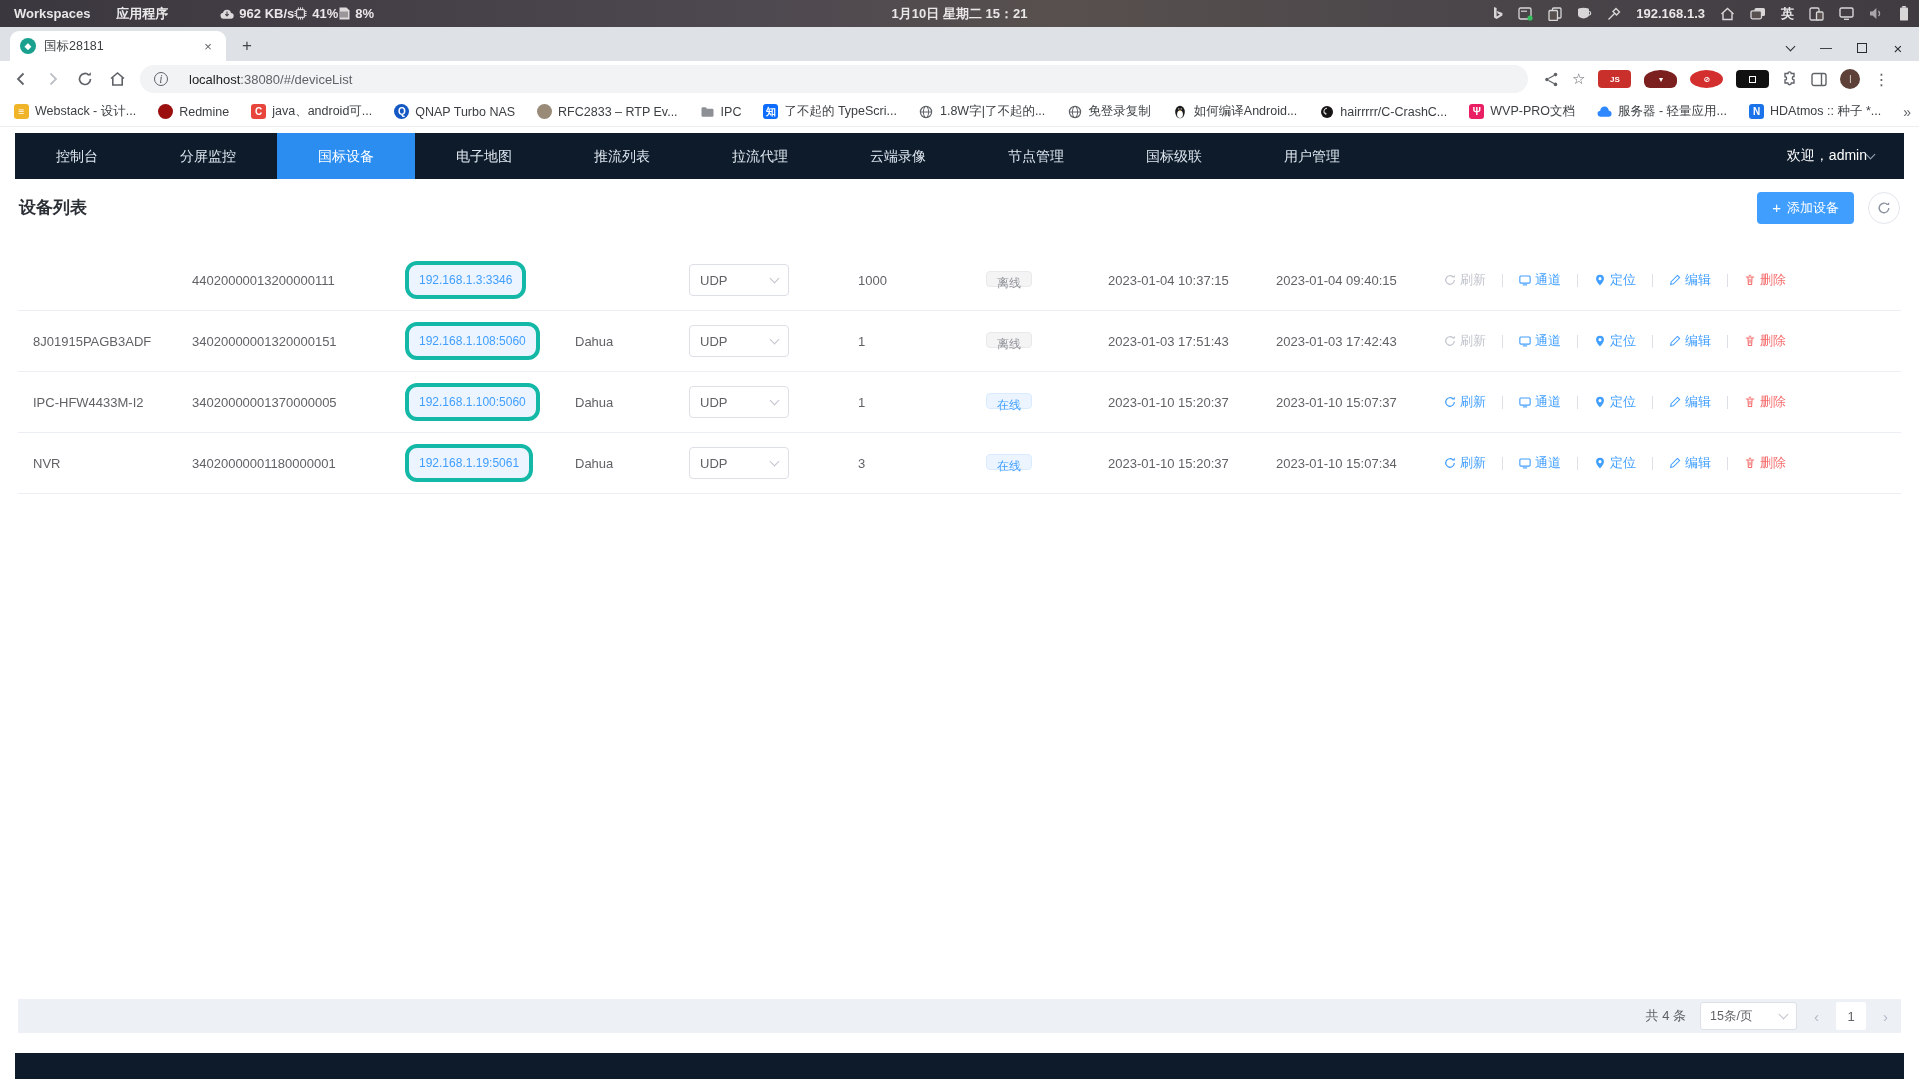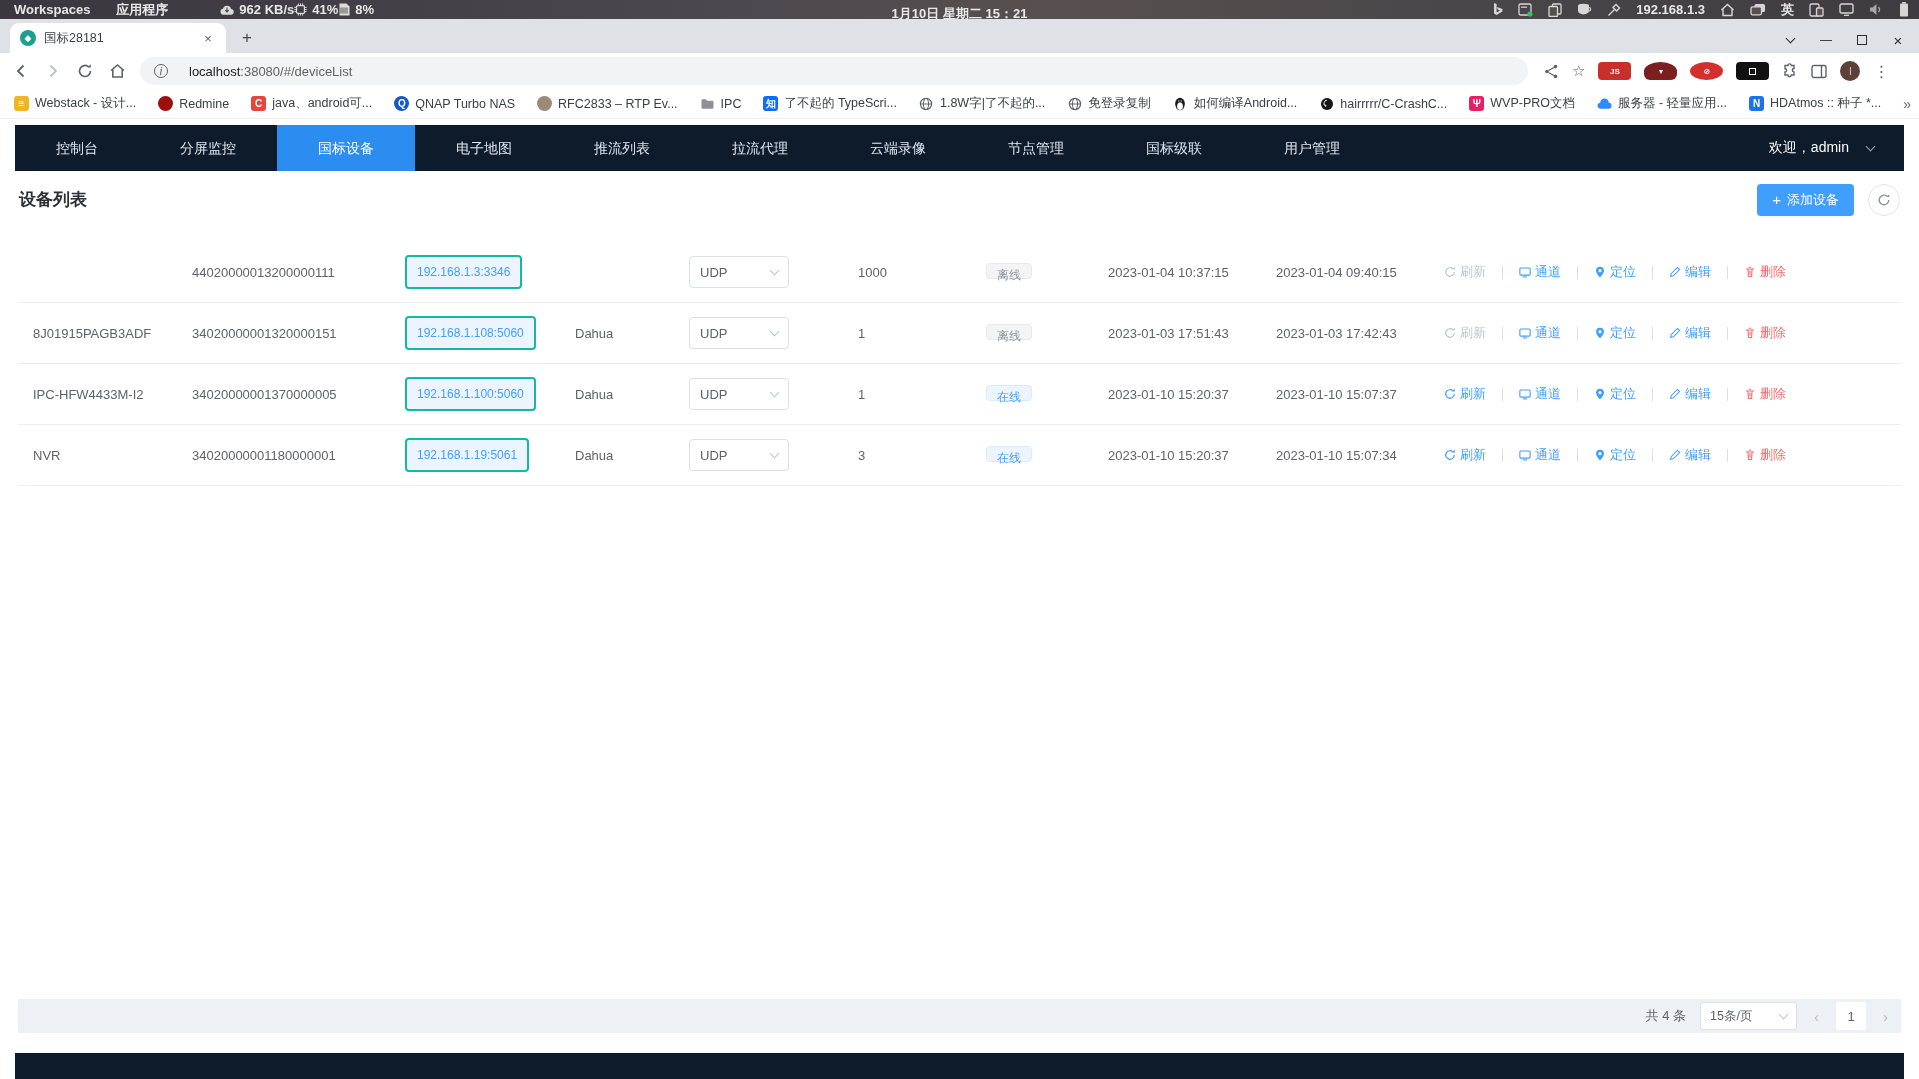--- a/index.html
+++ b/index.html
@@ -5,21 +5,21 @@
   * { box-sizing: border-box; margin: 0; padding: 0; }
   html,body { width:1919px; height:1079px; overflow:hidden; }
   body {
     font-family:"Liberation Sans","DejaVu Sans",sans-serif;
     background:#ffffff; position:relative; font-size:13px; color:#606266;
   }
   svg { display:block; }
 
   
   .sysbar{
-    height:19px; display:flex; align-items:center; position:relative;
+    height:27px; display:flex; align-items:center; position:relative;
     background:linear-gradient(90deg,#3b373e 0%,#4d4750 38%,#57504e 55%,#494549 78%,#3f3b40 100%);
     color:#e9e7e8; font-size:13px; font-weight:bold;
   }
   .sys-left{display:flex; align-items:center; gap:26px; padding-left:14px;}
   .sys-stats{display:flex; align-items:flex-end; margin-left:26px;}
   .sys-stat{display:flex; align-items:center; gap:5px;}
   .sys-center{position:absolute; left:50%; transform:translateX(-50%); top:0; line-height:27px;}
   .sys-right{margin-left:auto; display:flex; align-items:center; gap:15px; padding-right:10px; font-weight:bold;}
   .sys-right .txt{font-size:13px;}
   .sicon{display:flex; align-items:center; color:#dcdadb;}
@@ -70,42 +70,42 @@
     color:#fff;font-size:10px;font-weight:bold;}
   .bm-overflow{margin-left:auto; color:#5f6368; font-size:14px; padding-right:4px;}
 
   .gapline{height:6px; background:#fff;}
 
   
   .appnav{height:46px; background:#0d1b2b; margin:0 15px; display:flex; align-items:center; color:#dfe7ef; font-size:14px;}
   .navitem{height:46px; line-height:46px; padding:0 41px; cursor:pointer;}
   .navitem.active{background:#2b8df0; color:#fff;}
   .appnav .spacer{flex:1;}
-  .welcome{display:flex; align-items:center; gap:18px; margin-right:30px; color:#ffffff;}
+  .welcome{display:flex; align-items:center; gap:0; margin-right:30px; color:#ffffff;}
   .caret{width:7px;height:7px;border-right:1.5px solid #9aa7b5;border-bottom:1.5px solid #9aa7b5;
     transform:rotate(45deg); margin-top:-4px;}
 
   
   .pagehead{height:57px; display:flex; align-items:center; padding:0 19px; background:#fff;}
   .pagetitle{font-size:17px; font-weight:bold; color:#2b2f36;}
   .ph-right{margin-left:auto; display:flex; align-items:center; gap:14px;}
   .addbtn{height:32px; background:#409eff; color:#fff; border:none; border-radius:4px;
     padding:0 15px; font-size:13px; display:flex; align-items:center; gap:6px; cursor:pointer;}
   .addbtn .plus{font-size:15px; font-weight:normal;}
   .circlebtn{width:32px;height:32px;border-radius:50%;background:#fff;border:1px solid #e3e6eb;
     display:flex;align-items:center;justify-content:center;color:#8c93a0;}
 
   
   .table{margin:14px 18px 0 18px;}
   .thead,.trow{display:grid; grid-template-columns:159px 213px 170px 114px 169px 128px 122px 168px 168px 1fr; align-items:center;}
   .thead{height:42px; color:#909399; border-top:1px solid #ebeef5; border-bottom:1px solid #ebeef5;}
   .th,.td{padding-left:15px; white-space:nowrap; overflow:hidden;}
   .trow{height:61px; border-bottom:1px solid #ebeef5;}
-  .addr-tag{display:inline-block; background:#ecf5ff; border:2px solid #14b8a6; color:#409eff;
-    border-radius:4px; font-size:12px; padding:8px 10px;}
+  .addr-tag{display:inline-block; background:#ecf5ff; border:4px solid #14b8a6; color:#409eff;
+    border-radius:12px; font-size:12px; padding:8px 10px;}
   .select{width:100px; height:32px; border:1px solid #dcdfe6; border-radius:4px; background:#fff;
     display:flex; align-items:center; justify-content:space-between; padding:0 10px; color:#606266;}
   .sel-caret{width:7px;height:7px;border-right:1.4px solid #c0c4cc;border-bottom:1.4px solid #c0c4cc;
     transform:rotate(45deg); margin-top:-4px;}
   .tag{display:inline-block; height:16px; line-height:22px; padding:0 10px; border-radius:4px; font-size:12px; border:1px solid;}
   .tag.offline{color:#909399; background:#f4f4f5; border-color:#e9e9eb;}
   .tag.online{color:#409eff; background:#ecf5ff; border-color:#d9ecff;}
   .ops{display:flex; align-items:center; gap:16px;}
   .op{display:flex; align-items:center; gap:4px; cursor:pointer; font-size:13px;}
   .op.blue{color:#409eff;}

